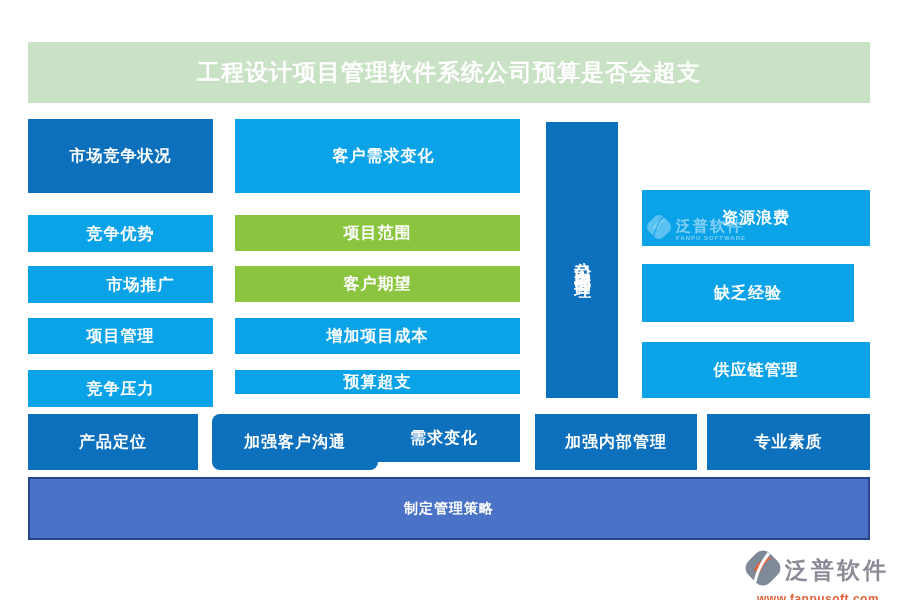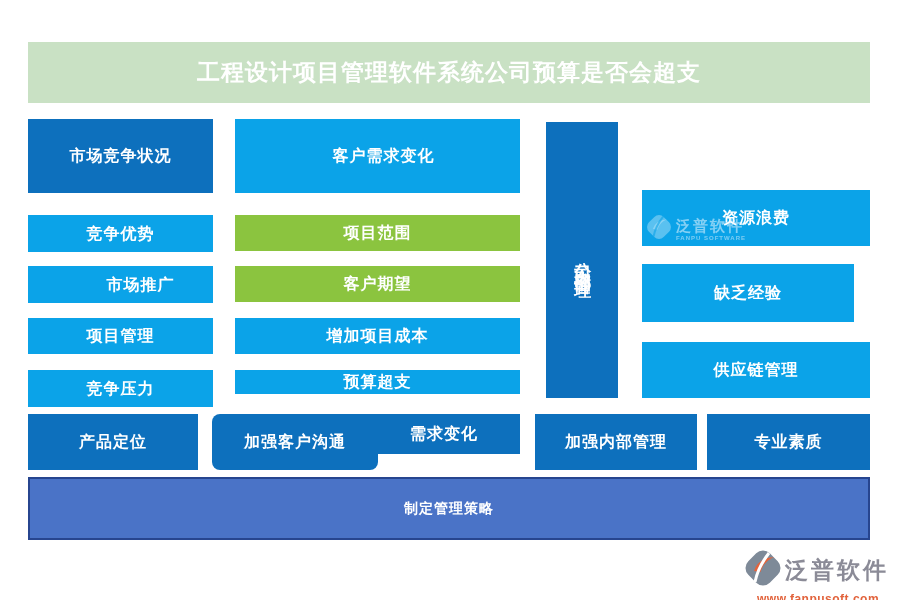--- a/index.html
+++ b/index.html
@@ -78,21 +78,21 @@
       </svg>
     </span>
     <span class="wm-text">
       <span class="wm-name">泛普软件</span>
       <span class="wm-sub">FANPU SOFTWARE</span>
     </span>
   </div>
 
   <div class="box dark fs-md" style="left:28px;  top:414px; width:170px; height:56px;">产品定位</div>
   <div class="box dark fs-md" style="left:212px; top:414px; width:166px; height:56px;border-radius:8px;">加强客户沟通</div>
-  <div class="box dark fs-md" style="left:368px; top:414px; width:152px; height:40px;">需求变化</div>
+  <div class="box dark fs-md" style="left:368px; top:414px; width:152px; height:48px;">需求变化</div>
   <div class="box dark fs-md" style="left:535px; top:414px; width:162px; height:56px;">加强内部管理</div>
   <div class="box dark fs-md" style="left:707px; top:414px; width:163px; height:56px;">专业素质</div>
 
   <div class="bottom-banner">制定管理策略</div>
 
   <div class="footer-logo">
     <div class="logo-row">
       <span>
         <svg width="38" height="38" viewBox="0 0 38 38">
           <path d="M19 1.5 Q23 1.5 25.8 4.3 L33.7 12.2 Q36.5 15 36.5 19 Q36.5 23 33.7 25.8 L25.8 33.7 Q23 36.5 19 36.5 Q15 36.5 12.2 33.7 L4.3 25.8 Q1.5 23 1.5 19 Q1.5 15 4.3 12.2 L12.2 4.3 Q15 1.5 19 1.5 Z" fill="#7e8a98"></path>

